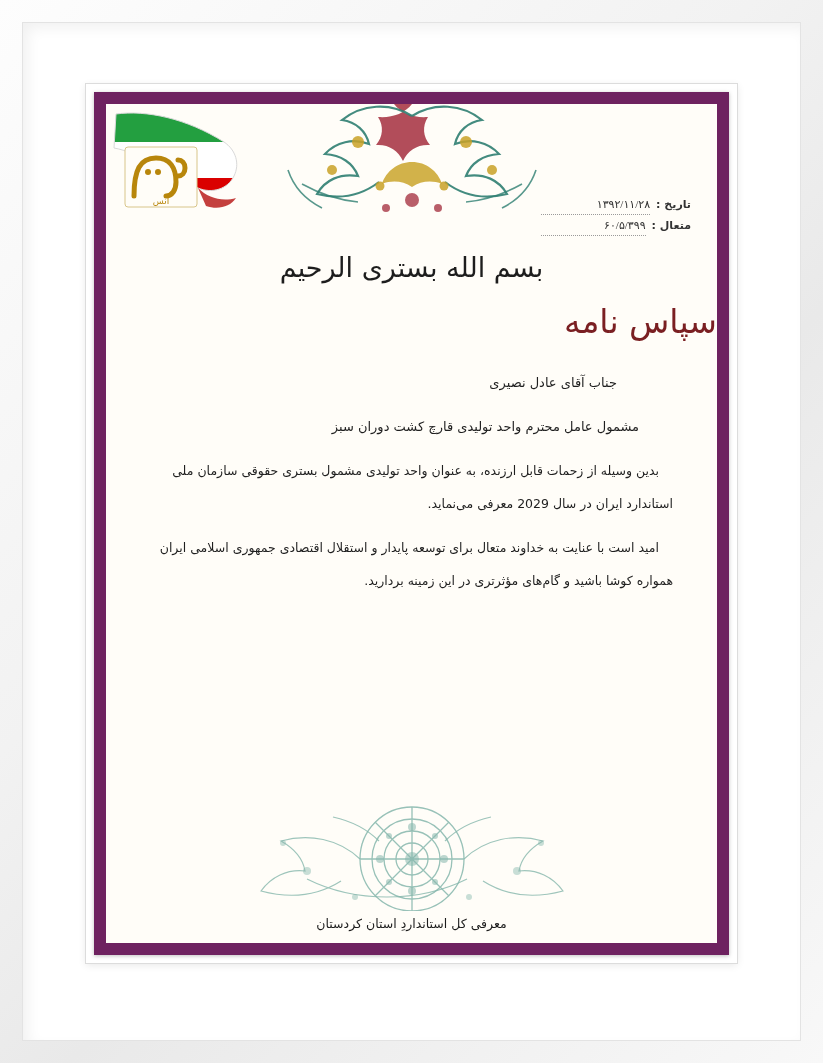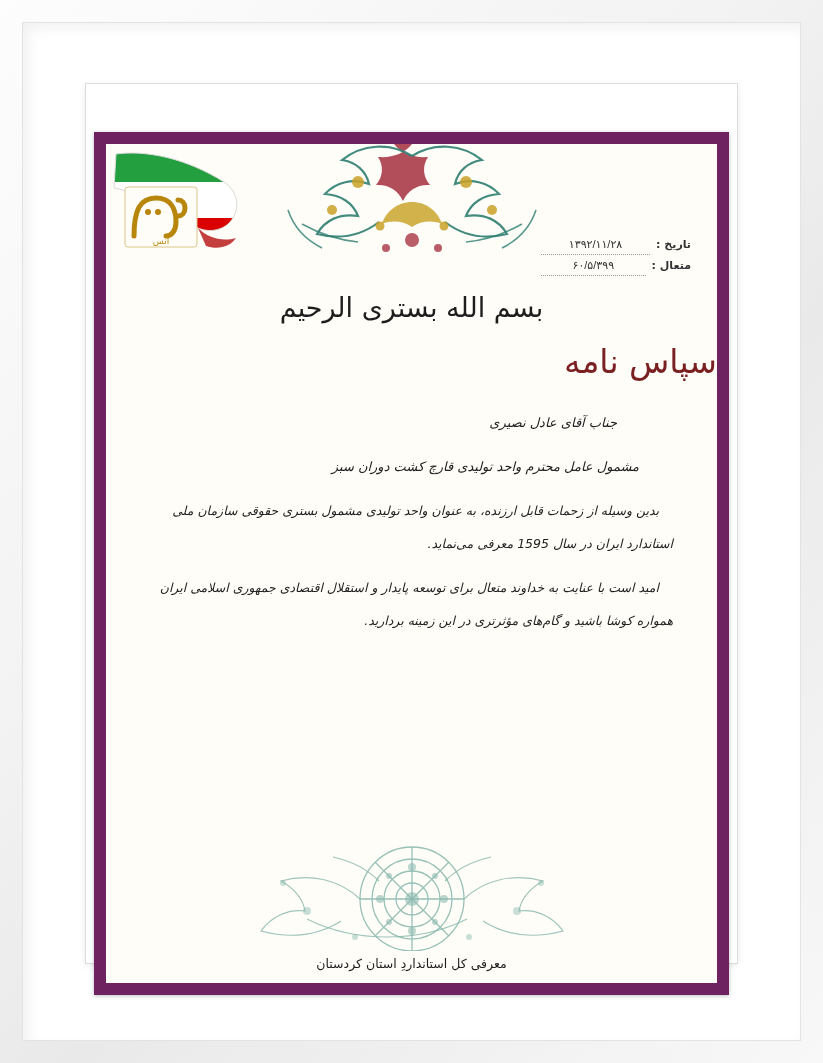--- a/index.html
+++ b/index.html
@@ -39,21 +39,20 @@
     box-shadow: 0 0 0 1px #dcdcdc, 0 2px 8px rgba(0,0,0,0.10);
   }
 
   
   .cert-purple {
     position: absolute;
     left: 94px; top: 92px;
     width: 635px; height: 863px;
     background: #6e2260;
     box-shadow: 0 1px 4px rgba(0,0,0,0.25);
-    margin-top: 40px;
   }
   .cert-paper {
     position: absolute;
     left: 12px; top: 12px;
     right: 12px; bottom: 12px;
     background: #fffdf8;
     overflow: hidden;
   }
 
   
@@ -97,22 +96,22 @@
     line-height: 20px;
     direction: rtl;
   }
   .meta-row { display: flex; justify-content: flex-start; align-items: baseline; gap: 6px; }
   .meta-label { font-weight: 700; color: #333; letter-spacing: .5px; }
   .meta-value {
     flex: 1;
     border-bottom: 1px dotted #9a9a9a;
     color: #2f2f2f;
     font-size: 11px;
-    text-align: center;
-    font-family: Liberation Sans, sans-serif;
+    text-align: right;
+    font-family: Liberation Serif, serif;
   }
 
   
   .basmala {
     position: absolute;
     top: 148px;
     left: 0; right: 0;
     text-align: center;
     font-size: 27px;
     color: #1d1d1d;
@@ -134,21 +133,21 @@
     position: absolute;
     top: 262px;
     right: 44px;
     left: 44px;
     direction: rtl;
     color: #1f1f1f;
     font-size: 12.5px;
     line-height: 33px;
     text-align: right;
   }
-  .body-text p { margin: 0 0 11px 0; font-style: italic; }
+  .body-text p { margin: 0 0 11px 0; }
   .p-salutation { padding-right: 56px; font-size: 13px; }
   .p-role { padding-right: 34px; font-size: 13px; }
   .p-indent { text-indent: 14px; }
 
   
   .signature-area {
     position: absolute;
     top: 600px;
     right: 120px;
     width: 230px;
@@ -267,21 +266,21 @@
       </div>
     </div>
 
     <div class="basmala">بسم الله بستری الرحیم</div>
 
     <div class="title">سپاس نامه</div>
 
     <div class="body-text">
       <p class="p-salutation nowrap">جناب آقای عادل نصیری</p>
       <p class="p-role nowrap">مشمول عامل محترم واحد تولیدی قارچ کشت دوران سبز</p>
-      <p class="p-indent">بدین وسیله از زحمات قابل ارزنده، به عنوان واحد تولیدی مشمول بستری حقوقی سازمان ملی استاندارد ایران در سال 1595 معرفی می‌نماید.</p>
+      <p class="p-indent">بدین وسیله از زحمات قابل ارزنده، به عنوان واحد تولیدی مشمول بستری حقوقی سازمان ملی استاندارد ایران در سال 2029 معرفی می‌نماید.</p>
       <p class="p-indent">امید است با عنایت به خداوند متعال برای توسعه پایدار و استقلال اقتصادی جمهوری اسلامی ایران همواره کوشا باشید و گام‌های مؤثرتری در این زمینه بردارید.</p>
     </div>
 
 
     <svg class="bottom-ornament" viewBox="0 0 330 130">
       <g fill="none" stroke="#7fb3a8" stroke-width="1.3" opacity=".85">
         <circle cx="165" cy="78" r="52"></circle>
         <circle cx="165" cy="78" r="40"></circle>
         <circle cx="165" cy="78" r="28"></circle>
         <circle cx="165" cy="78" r="16"></circle>

